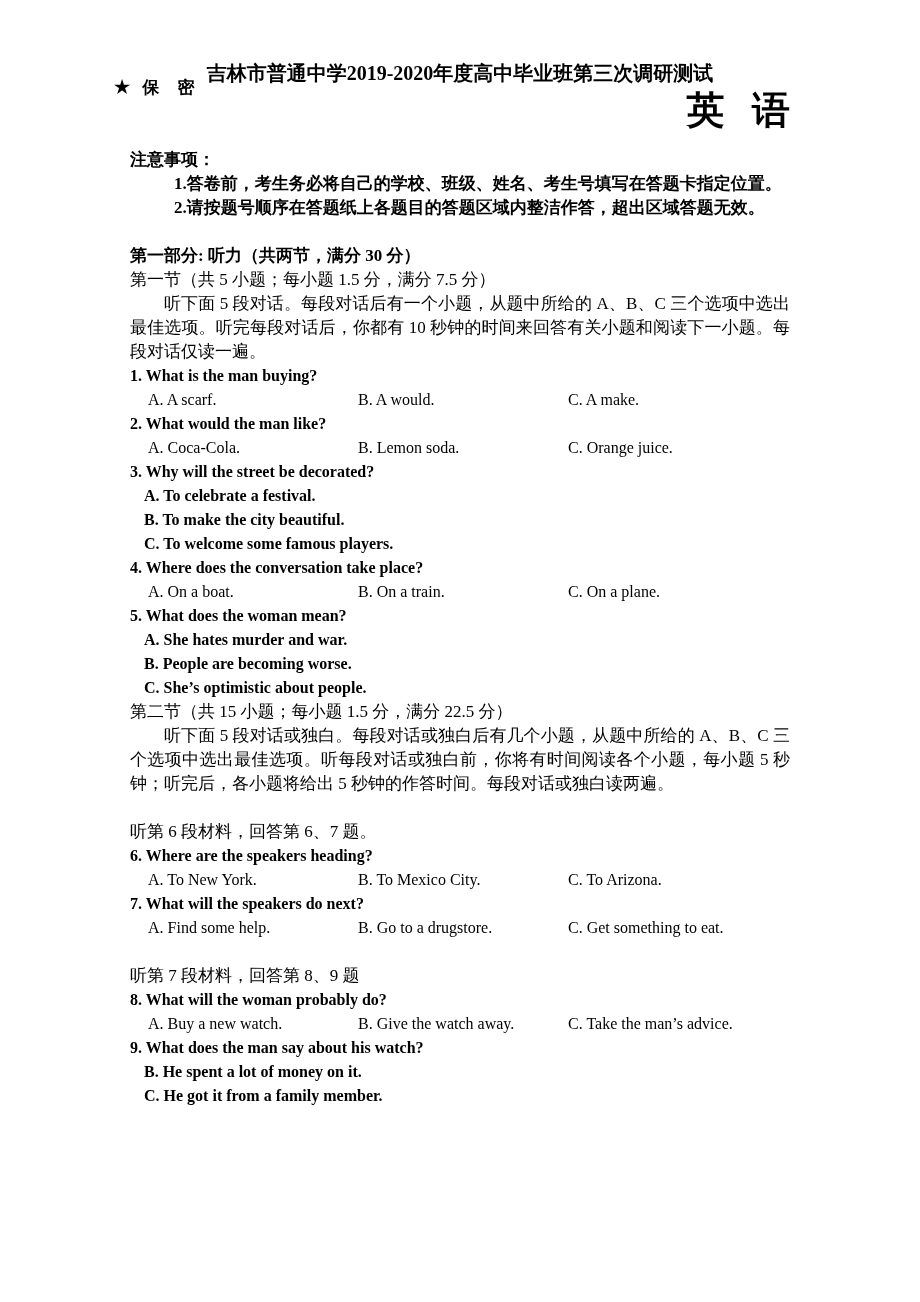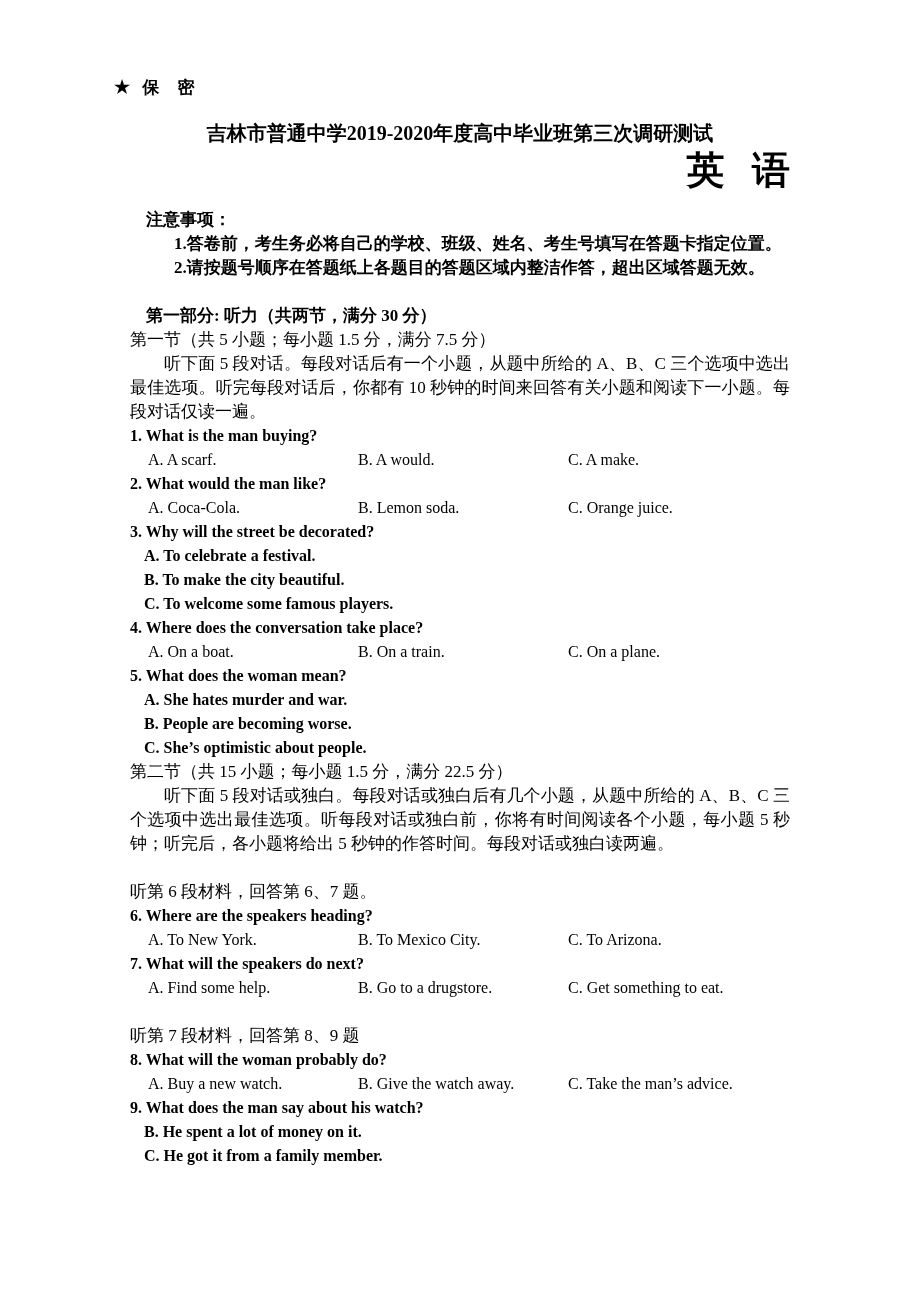--- a/index.html
+++ b/index.html
@@ -25,42 +25,42 @@
   }
   .classified .star {
     margin-right: 12px;
     font-size: 18px;
   }
   .classified .ctext {
     word-spacing: 10px;
     letter-spacing: 2px;
   }
   .content {
-    padding: 120px 130px 0 130px;
+    padding: 60px 130px 0 130px;
     width: 660px;
   }
   .doc-title {
     text-align: center;
     font-weight: bold;
     font-size: 20px;
     line-height: 26px;
   }
   .subject {
     text-align: right;
     font-weight: bold;
     font-size: 38px;
     line-height: 40px;
     margin-top: 4px;
     word-spacing: 18px;
   }
   .line {
     font-size: 17px;
     line-height: 24px;
   }
-  .bold { font-weight: bold; margin-left: 16px; }
+  .bold { font-weight: bold; }
   .notice-head { margin-top: 18px; }
   .notice-item { margin-left: 44px; }
   .gap { height: 24px; }
   .para {
     font-size: 17px;
     line-height: 24px;
     text-indent: 2em;
     text-align: justify;
   }
   .q {

